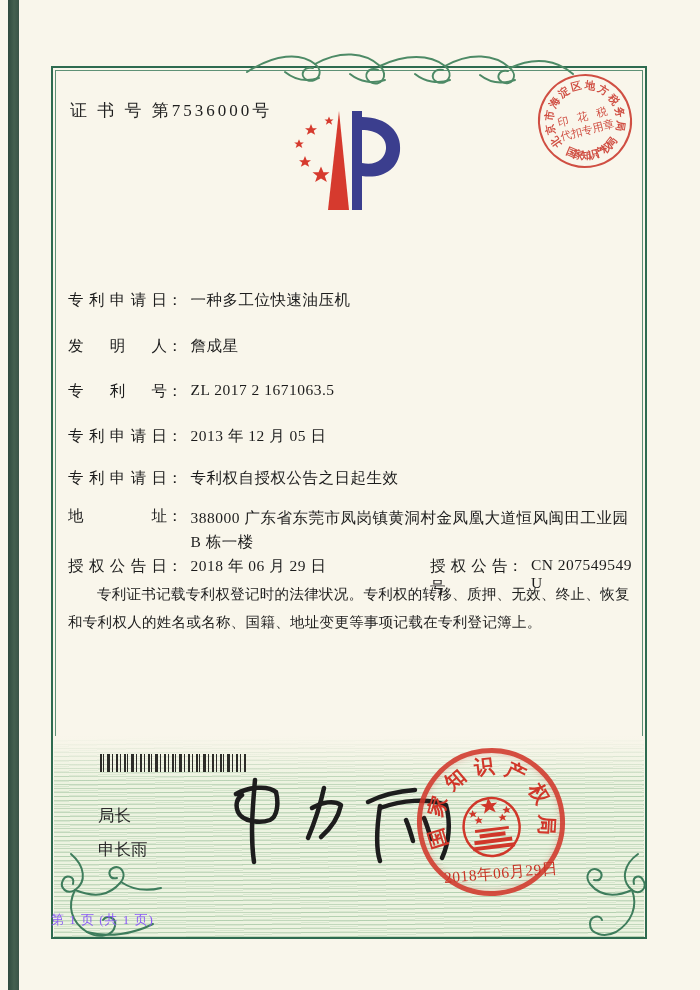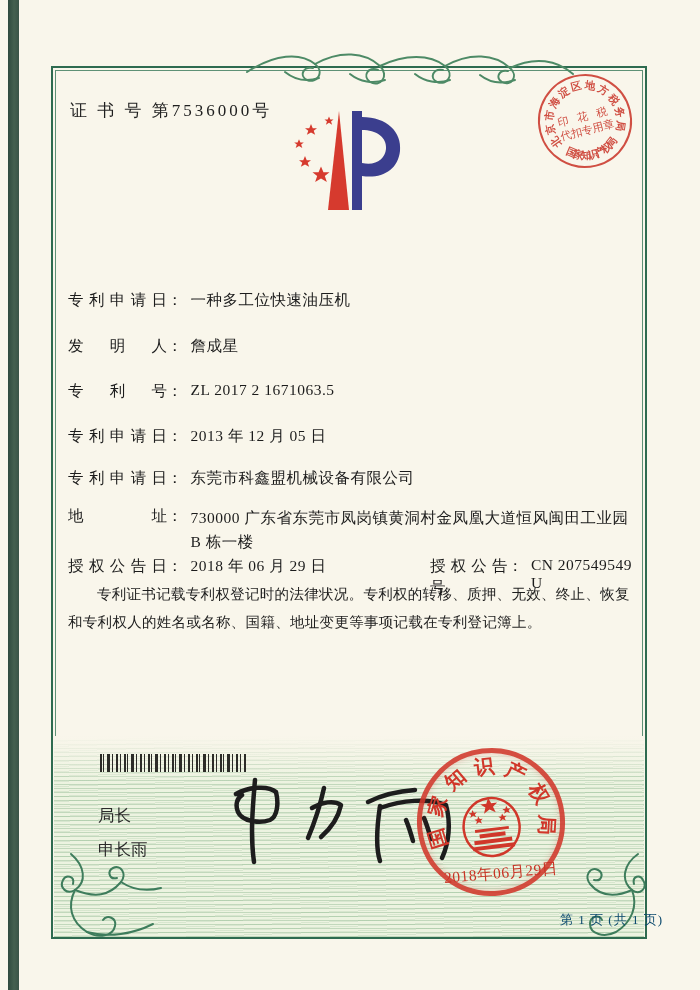--- a/index.html
+++ b/index.html
@@ -66,22 +66,22 @@
 
   .seal { position:absolute; left:417px; top:748px; width:148px; height:148px;
           transform:rotate(-7deg); }
   .seal .ring { position:absolute; inset:0; border:5px solid rgba(208,55,42,.88); border-radius:50%;
                 box-shadow:inset 0 0 6px rgba(208,55,42,.25); }
   .seal .arc-box span { font-size:20px; font-weight:bold; color:#d0372a; }
   .seal .emblem { position:absolute; left:50%; top:46px; transform:translateX(-50%); }
   .seal-date { position:absolute; left:421px; top:863px; width:160px; text-align:center;
                font-size:15.5px; color:#c93425; transform:rotate(-5deg); letter-spacing:.5px; }
 
-  .footer { position:absolute; left:51px; top:911px; width:596px; text-align:right;
-            font-size:13px; color:#0c4a6e; letter-spacing:1px;margin-left:16px; }
+  .footer { position:absolute; left:51px; top:911px; width:596px; text-align:left;
+            font-size:13px; color:#8b5cf6; letter-spacing:1px; }
 
   .orn-top { position:absolute; left:245px; top:42px; }
   .orn-bl { position:absolute; left:57px; top:852px; }
   .orn-br { position:absolute; left:560px; top:848px; transform:scaleX(-1); }
 </style>
 </head>
 <body>
 
 <div class="page">
 
@@ -163,26 +163,26 @@
       <span class="fvalue">ZL 2017 2 1671063.5</span>
   </div>
   <div class="field" style="top:426px">
     <span class="flabel">专利申请日</span>
       <span class="fcolon">：</span>
       <span class="fvalue">2013 年 12 月 05 日</span>
   </div>
   <div class="field" style="top:468px">
     <span class="flabel">专利申请日</span>
       <span class="fcolon">：</span>
-      <span class="fvalue">东莞市科鑫盟机械设备有限公司</span>
+      <span class="fvalue">专利权自授权公告之日起生效</span>
   </div>
   <div class="field f-addr" style="top:506px">
     <span class="flabel">地址</span>
       <span class="fcolon">：</span>
-      <span class="fvalue">730000 广东省东莞市凤岗镇黄洞村金凤凰大道恒风闽田工业园 B 栋一楼</span>
+      <span class="fvalue">388000 广东省东莞市凤岗镇黄洞村金凤凰大道恒风闽田工业园 B 栋一楼</span>
   </div>
   <div class="field" style="top:556px; width:566px">
     <span class="flabel">授权公告日</span>
       <span class="fcolon">：</span>
       <span class="fvalue">2018 年 06 月 29 日</span>
     <span class="field-right">
       <span class="flabel">授权公告号</span>
         <span class="fcolon">：</span>
         <span class="fvalue">CN 207549549 U</span>
     </span>

